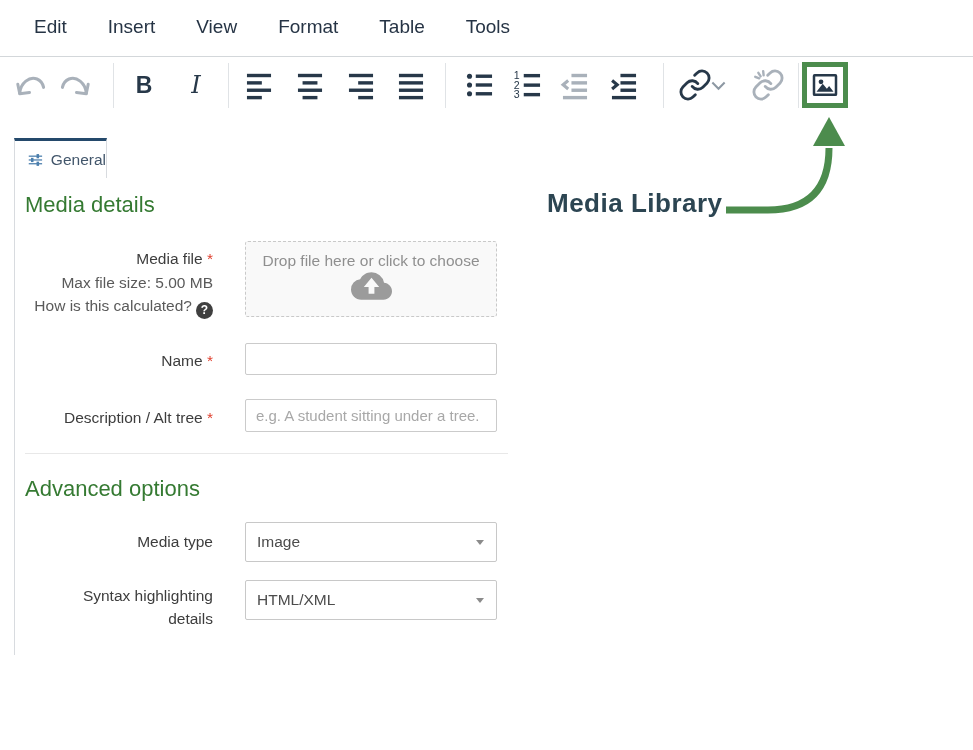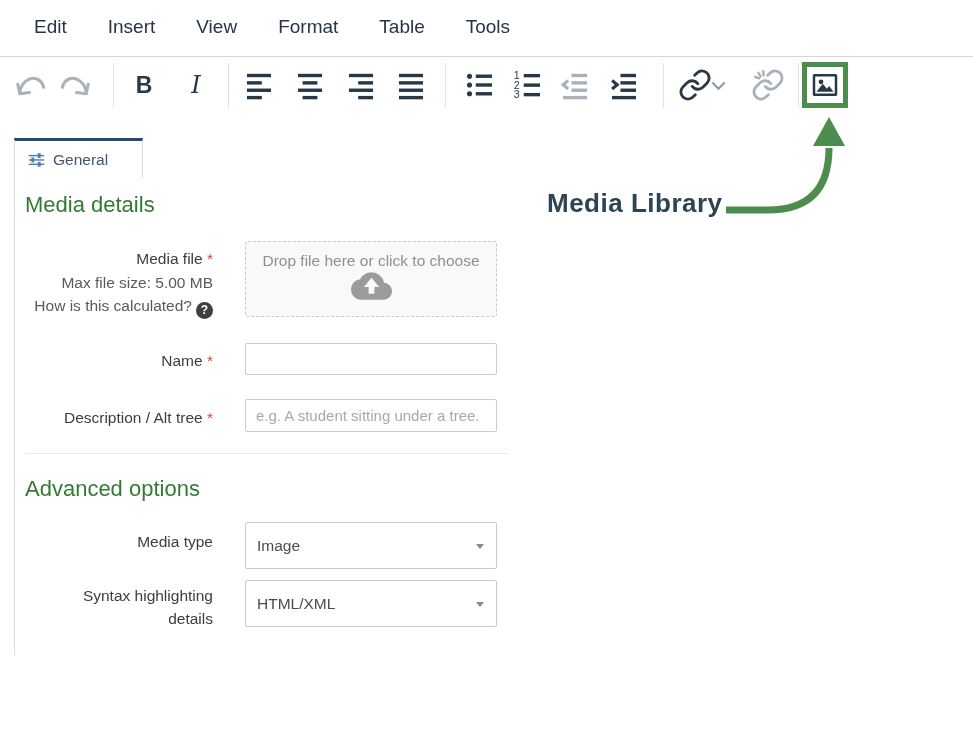--- a/index.html
+++ b/index.html
@@ -11,32 +11,32 @@
   .rule { position:absolute; top:56px; left:0; width:973px; height:1px; background:#d3d7da; }
   .tbtn { position:absolute; top:66px; width:38px; height:38px; display:flex; align-items:center; justify-content:center; background:none; border:none; color:#273849; padding:0; }
   .tbtn.gray { color:#a9b1ba; }
   .sep { position:absolute; top:63px; width:1px; height:45px; background:#e0e3e6; }
   svg { display:block; }
   .bold-glyph { font-size:23px; font-weight:700; color:#273849; font-family:"Liberation Sans",sans-serif; }
   .italic-glyph { font-family:"DejaVu Serif",serif; font-style:italic; font-size:24px; color:#273849; }
   .img-btn-highlight { position:absolute; left:802px; top:62px; width:46px; height:46px; background:#4c8c4d; display:flex; align-items:center; justify-content:center; }
   .img-btn-inner { width:36px; height:36px; background:#fff; display:flex; align-items:center; justify-content:center; color:#273849; border:none; padding:0; }
   .annotation-text { position:absolute; left:547px; top:188px; font-size:26px; font-weight:600; color:#2c4552; letter-spacing:.5px;text-align:right; }
-  .tab { position:absolute; left:14px; top:138px; width:129px; height:40px; background:#fff; border-top:3px solid #24496b; border-left:1px solid #d8dbdf; border-right:1px solid #d8dbdf; display:flex; align-items:center; padding-left:13px; gap:8px; }
+  .tab { position:absolute; left:14px; top:138px; width:93px; height:40px; background:#fff; border-top:3px solid #24496b; border-left:1px solid #d8dbdf; border-right:1px solid #d8dbdf; display:flex; align-items:center; padding-left:13px; gap:8px; }
   .tab-label { font-size:15.5px; color:#42566b; }
   .panel-border { position:absolute; left:14px; top:178px; height:477px; width:0; border-left:1px solid #d8dbdf; }
   .section-title { position:absolute; font-size:22px; font-weight:400; color:#357a32; }
   .flabel { position:absolute; width:199px; text-align:right; font-size:15.5px; color:#3d3d3d; line-height:23.5px; }
   .fnote { color:#5a5a5a; }
   .req { color:#df3e2c; }
   .tinput { position:absolute; left:245px; width:252px; border:1px solid #cbcbcb; border-radius:2px; font-size:15px; color:#444; padding:0 10px; background:#fff; font-family:"Liberation Sans",sans-serif; }
   .tinput::placeholder { color:#a8a8a8; }
   .dropzone { position:absolute; left:245px; top:241px; width:252px; height:76px; background:#f9f9f9; border:1px dashed #c9c9c9; border-radius:3px; text-align:center; color:#8f8f8f; font-size:15.5px; padding-top:10px; cursor:pointer; }
   .dz-cloud { margin:2px auto 0; }
-  .selectbox { position:absolute; left:245px; width:252px; height:47px; border:1px solid #c8c8c8; border-radius:2px; background:#fff; display:flex; align-items:center; padding:0 11px; font-size:15.5px; color:#4c4c4c;text-align:right; }
+  .selectbox { position:absolute; left:245px; width:252px; height:40px; border:1px solid #c8c8c8; border-radius:2px; background:#fff; display:flex; align-items:center; padding:0 11px; font-size:15.5px; color:#4c4c4c;text-align:right; }
   .caret { position:absolute; right:12px; top:50%; margin-top:-2px; width:0; height:0; border-left:4.5px solid transparent; border-right:4.5px solid transparent; border-top:5px solid #8b8b8b; }
   .hr { position:absolute; left:25px; top:453px; width:483px; height:1px; background:#e8e8e8; }
   .qicon { display:inline-block; width:17px; height:17px; border-radius:50%; background:#3f3f3f; color:#fff; font-size:12px; font-weight:700; line-height:17px; text-align:center; vertical-align:-3px; margin-left:4px; font-style:normal; }
 </style>
 </head>
 <body>
 
 <div>
 
   <div class="menubar">

